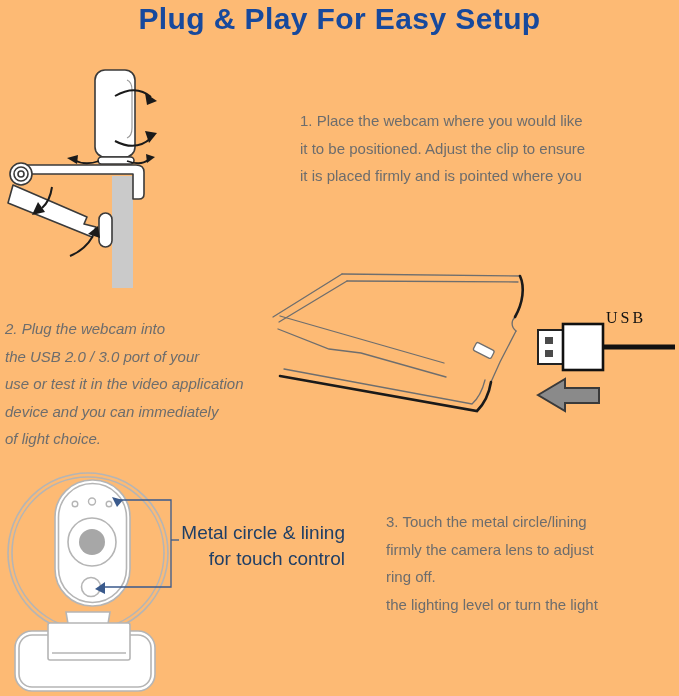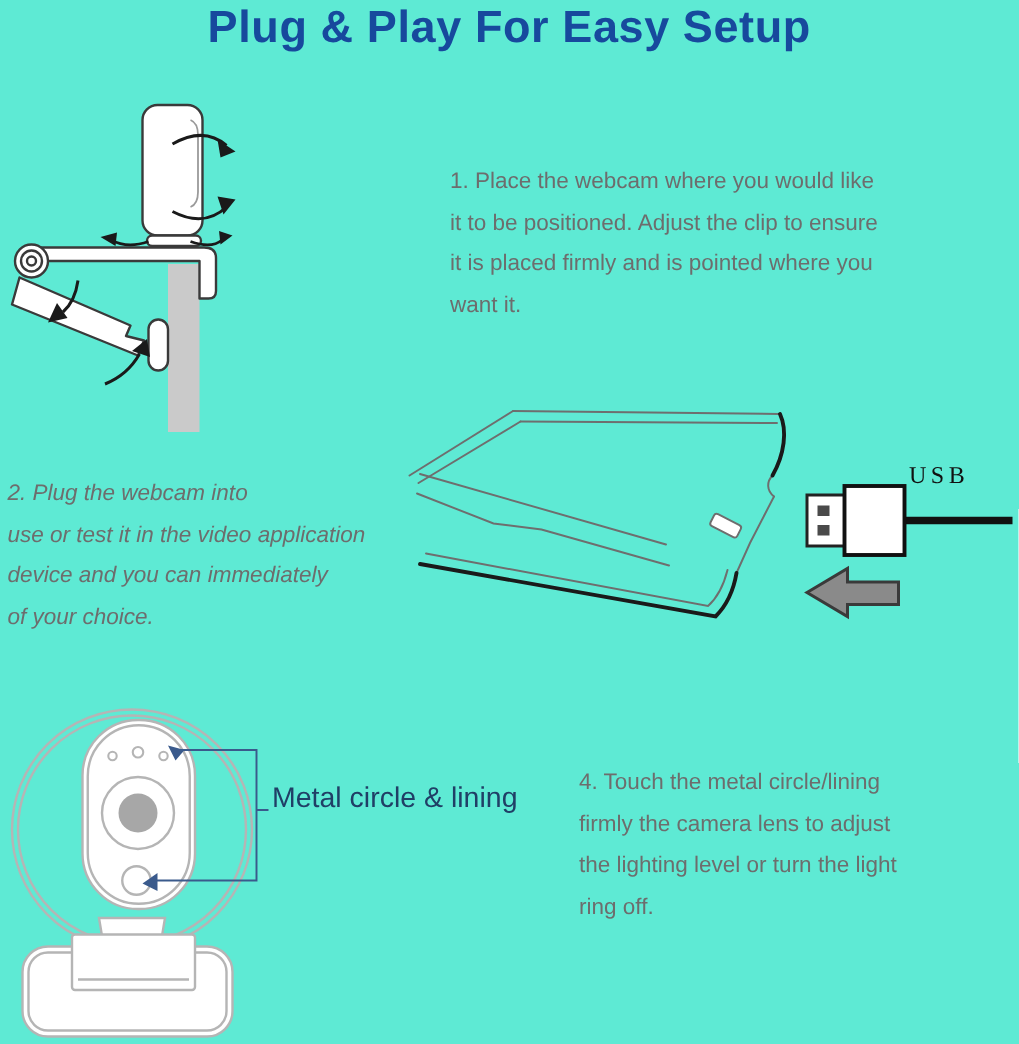--- a/index.html
+++ b/index.html
@@ -9,21 +9,21 @@
     --line-dark:#3a3a3a;
     --line-light:#b5b5b5;
     --laptop-line:#6e6e6e;
     --monitor-gray:#cacaca;
     --arrow-gray:#8a8a8a;
     --lens-gray:#a7a7a7;
     --leader-blue:#3a5a8c;
   }
   html,body{margin:0;padding:0;background:#fff;}
   .canvas{
-    position:relative;width:679px;height:696px;background:#5eead4;overflow:hidden;
+    position:relative;width:679px;height:696px;background:#fdba74;overflow:hidden;
     font-family:"Liberation Sans",sans-serif;
   }
   .title{
     position:absolute;left:0;right:0;top:2px;margin:0;text-align:center;
     font-size:30px;font-weight:700;letter-spacing:.4px;color:var(--title-blue);
   }
   .ill{position:absolute;}
   .step{
     position:absolute;color:var(--body-gray);font-size:15px;line-height:27.5px;
     white-space:nowrap;letter-spacing:0;
@@ -79,21 +79,20 @@
       <polygon points="32,155 45,152 38,142" fill="#1a1a1a" stroke="none"></polygon>
       <path d="M 70 196 Q 85 190 93 176"></path>
       <polygon points="98,166 100,178 88,174" fill="#1a1a1a" stroke="none"></polygon>
     </g>
   </svg>
 
   <div class="step step-1">
     <div>1. Place the webcam where you would like</div>
     <div>it to be positioned. Adjust the clip to ensure</div>
     <div>it is placed firmly and is pointed where you</div>
-    <div>want it.</div>
   </div>
 
   <svg class="ill" style="left:268px;top:253px" width="300" height="180" viewBox="0 0 300 180">
     <g fill="none" stroke="var(--laptop-line)" stroke-width="1.3" stroke-linecap="round">
       <path d="M 74 21 L 252 23"></path>
       <path d="M 79 28 L 250 29"></path>
       <path d="M 74 21 L 5 64"></path>
       <path d="M 79 28 L 11 69"></path>
       <path d="M 247 64 C 243 68 243 74 248 78"></path>
       <path d="M 248 78 L 232 109 L 223 129"></path>
@@ -113,23 +112,24 @@
     <rect x="3" y="27" width="25" height="34" fill="#fff" stroke="#222" stroke-width="2"></rect>
     <rect x="10" y="34" width="8" height="7" fill="#4a4a4a"></rect>
     <rect x="10" y="47" width="8" height="7" fill="#4a4a4a"></rect>
     <rect x="28" y="21" width="40" height="46" fill="#fff" stroke="#111" stroke-width="2.6"></rect>
     <polygon points="3,92 30,76 30,85 64,85 64,100 30,100 30,108" fill="var(--arrow-gray)" stroke="#3a3a3a" stroke-width="2"></polygon>
   </svg>
   <div class="usb-label">USB</div>
 
   <div class="step step-2">
     <div>2. Plug the webcam into</div>
+    <div>the USB 2.0 / 3.0 port of your</div>
     <div>use or test it in the video application</div>
     <div>device and you can immediately</div>
-    <div>of your choice.</div>
+    <div>of light choice.</div>
   </div>
 
   <svg class="ill" style="left:2px;top:468px" width="180" height="228" viewBox="0 0 180 228">
     <g fill="none" stroke="var(--line-light)" stroke-width="1.6">
       <circle cx="86" cy="85" r="80"></circle>
       <circle cx="86" cy="85" r="76"></circle>
       <rect x="53" y="12" width="75" height="126" rx="37" fill="#fff"></rect>
       <rect x="56.5" y="15.5" width="68" height="119" rx="34"></rect>
       <g stroke-width="1.4">
         <circle cx="73" cy="36" r="2.8"></circle>
@@ -148,22 +148,23 @@
     <g fill="none" stroke="var(--leader-blue)" stroke-width="1.3">
       <path d="M 114 32 L 169 32 L 169 119 L 98 119"></path>
       <path d="M 169 72 L 177 72"></path>
       <polygon points="110,29 121,32 115,39" fill="var(--leader-blue)" stroke="none"></polygon>
       <polygon points="93,121 103,114 103,126" fill="var(--leader-blue)" stroke="none"></polygon>
     </g>
   </svg>
 
   <div class="callout">
     <div>Metal circle &amp; lining</div>
+    <div>for touch control</div>
   </div>
 
   <div class="step step-3">
-    <div>4. Touch the metal circle/lining</div>
+    <div>3. Touch the metal circle/lining</div>
     <div>firmly the camera lens to adjust</div>
+    <div>ring off.</div>
     <div>the lighting level or turn the light</div>
-    <div>ring off.</div>
   </div>
 
 </div>
 
 </body></html>

